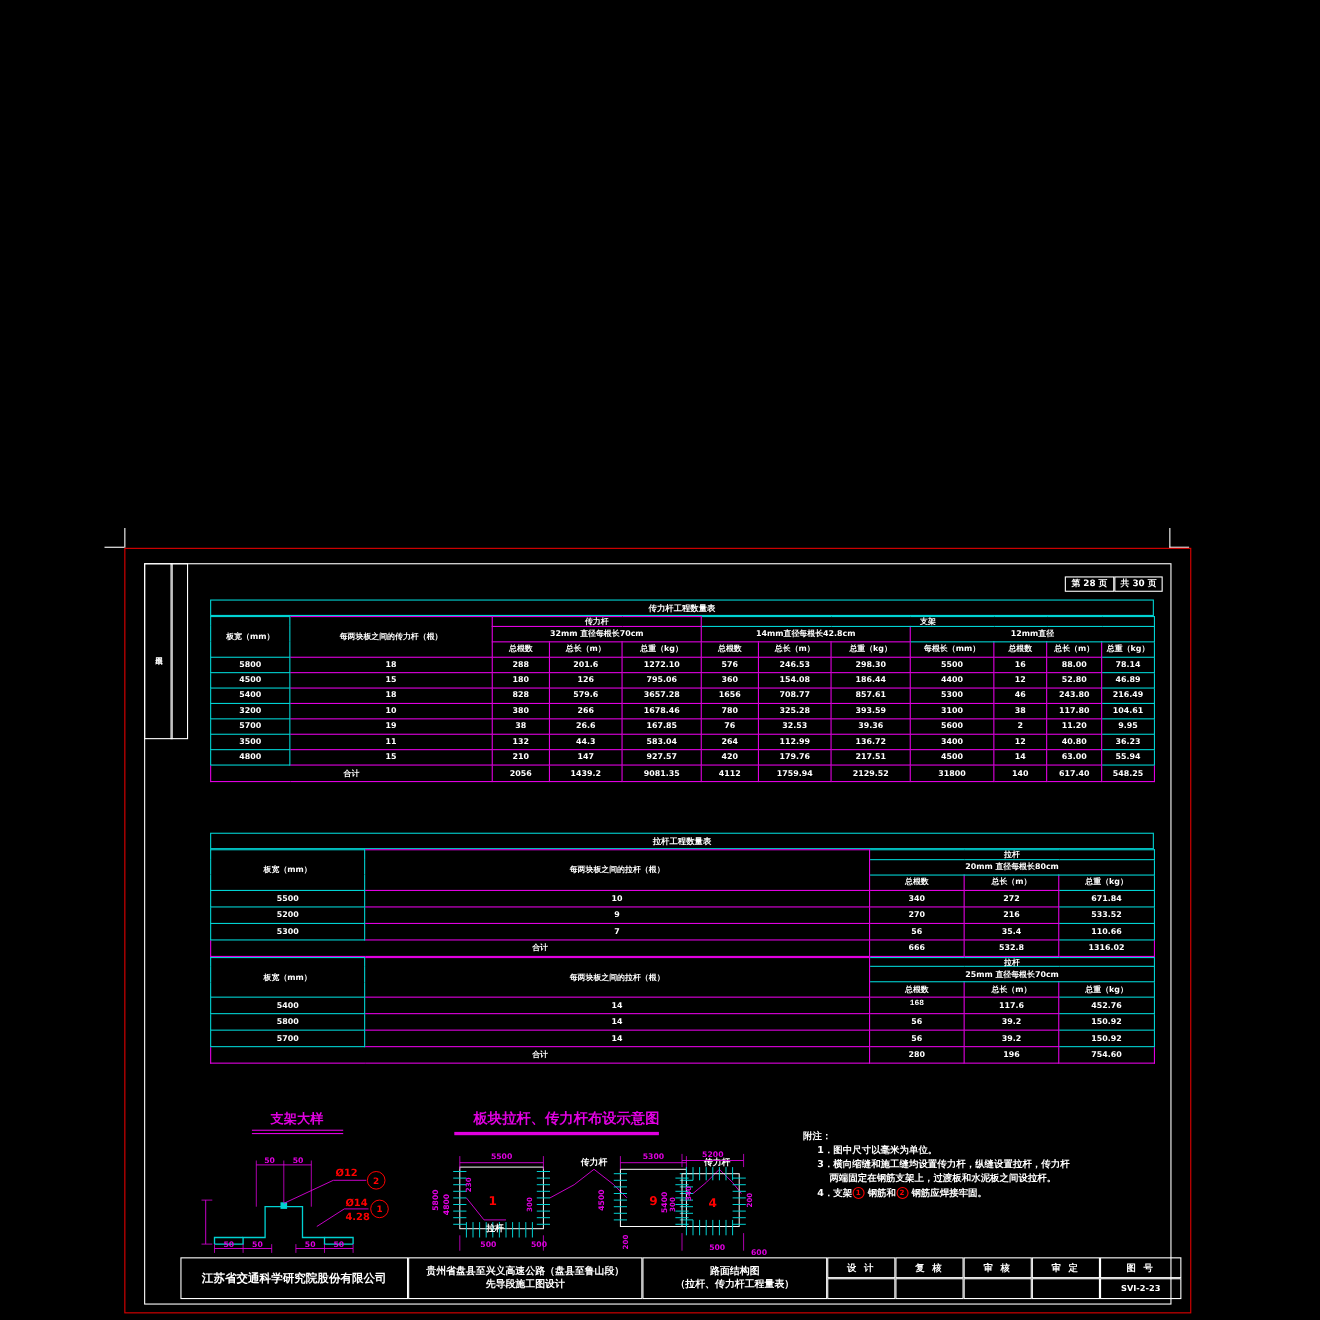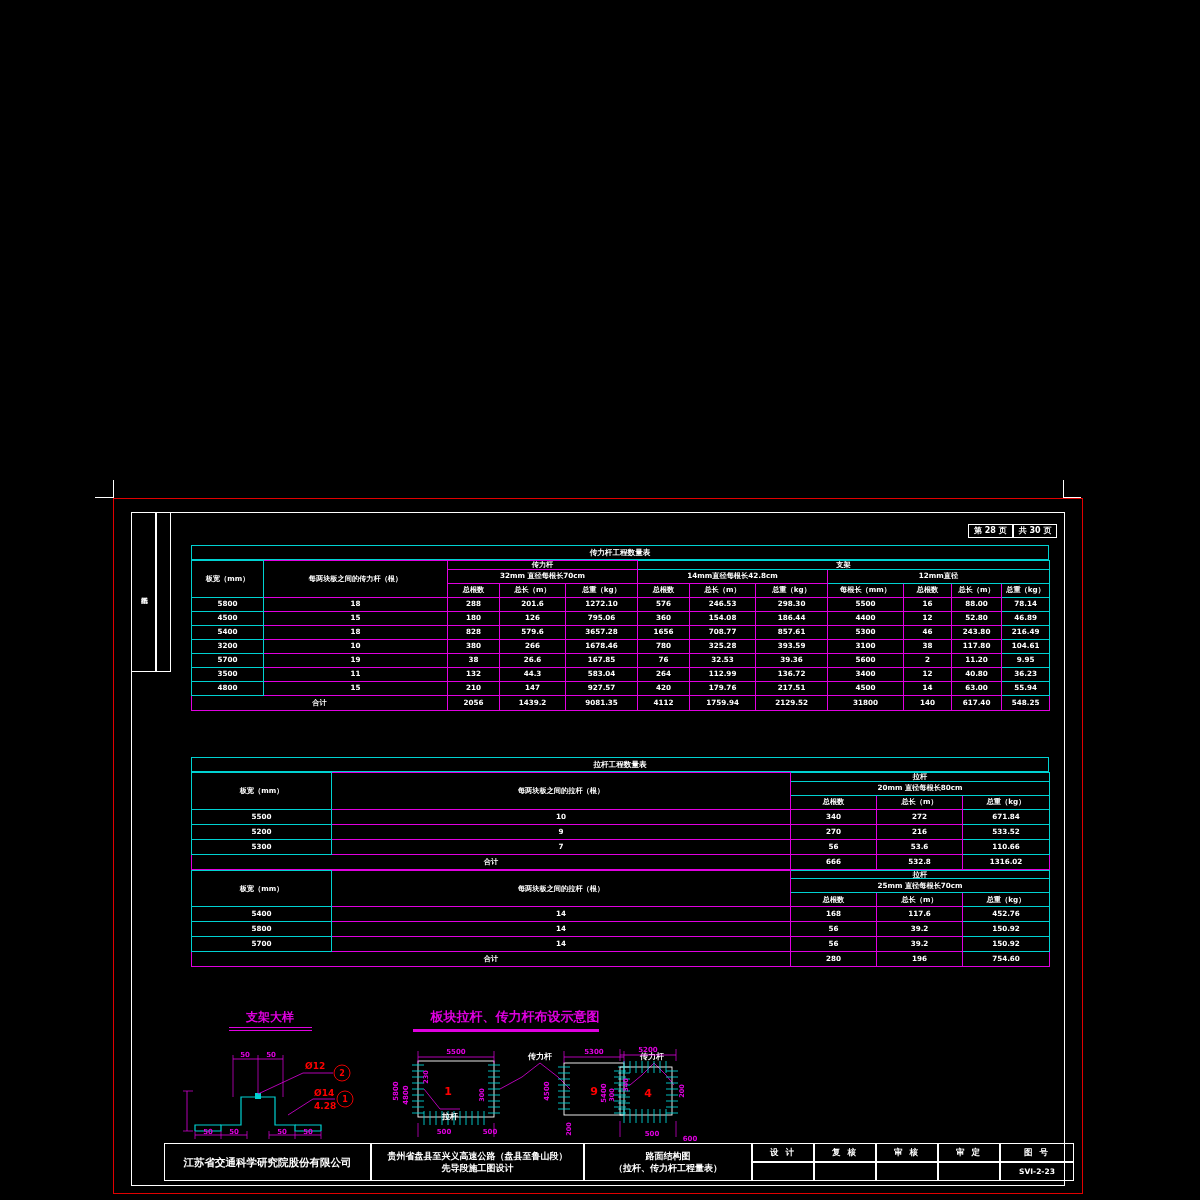--- a/index.html
+++ b/index.html
@@ -287,21 +287,21 @@
             <td class="outer" style="height: 14px;">5200</td>
             <td style="height: 14px;">9</td>
             <td style="height: 14px;">270</td>
             <td style="height: 14px;">216</td>
             <td class="outer" style="height: 14px;">533.52</td>
           </tr>
           <tr>
             <td class="outer" style="height: 14px;">5300</td>
             <td style="height: 14px;">7</td>
             <td style="height: 14px;">56</td>
-            <td style="height: 14px;">53.6</td>
+            <td style="height: 14px;">35.4</td>
             <td class="outer" style="height: 14px;">110.66</td>
           </tr>
         </tbody>
       <tbody>
           <tr class="sumrow">
         <td colspan="2" style="height:14px">合计</td>
         <td>666</td>
         <td>532.8</td>
         <td>1316.02</td>
       </tr>
@@ -328,21 +328,21 @@
       <tr>
         <td style="height:13px">总根数</td>
         <td>总长（m）</td>
         <td class="outer">总重（kg）</td>
       </tr>
       </tbody>
         <tbody id="t2b-body">
           <tr>
             <td class="outer" style="height: 14px;">5400</td>
             <td style="height: 14px;">14</td>
-            <td style="height: 14px;">168</td>
+            <td style="height: 14px; font-family: Liberation Mono, monospace;">168</td>
             <td style="height: 14px;">117.6</td>
             <td class="outer" style="height: 14px;">452.76</td>
           </tr>
           <tr>
             <td class="outer" style="height: 14px;">5800</td>
             <td style="height: 14px;">14</td>
             <td style="height: 14px;">56</td>
             <td style="height: 14px;">39.2</td>
             <td class="outer" style="height: 14px;">150.92</td>
           </tr>
@@ -551,20 +551,29 @@
       <text x="38" y="52" font-size="6.5" fill="#e000e0" text-anchor="middle" transform="rotate(-90,38,52)">340</text>
       <text x="94" y="58" font-size="6.5" fill="#e000e0" text-anchor="middle" transform="rotate(-90,94,58)">200</text>
       <text x="62" y="103" font-size="7" fill="#e000e0" text-anchor="middle">500</text>
       <text x="100" y="108" font-size="7" fill="#e000e0" text-anchor="middle">600</text>
       <text x="58" y="64" font-size="11" fill="#ff0000" text-anchor="middle">4</text>
       <line x1="30" y1="88" x2="30" y2="104" stroke="#e000e0" stroke-width="0.7"></line>
       <line x1="86" y1="88" x2="86" y2="104" stroke="#e000e0" stroke-width="0.7"></line>
     </svg>
   </div>
 
+  <div id="notes" style="left:730px;top:1027px;width:320px;">
+    <div class="hd">附注：</div>
+    <div class="ln">1．图中尺寸以毫米为单位。</div>
+    <div class="ln">3．横向缩缝和施工缝均设置传力杆，纵缝设置拉杆，传力杆</div>
+    <div class="ln2">两端固定在钢筋支架上，过渡板和水泥板之间设拉杆。</div>
+    <div class="ln">
+      <span>4．支架</span><span class="circ">1</span><span>  钢筋和</span><span class="circ">2</span><span>  钢筋应焊接牢固。</span>
+    </div>
+  </div>
 
   <div id="titleblock" style="left:164px;top:1143px;height:38px;">
     <div class="cell" style="width:207px;height:38px;font-size:10.5px;">江苏省交通科学研究院股份有限公司</div>
     <div class="cell" style="width:213px;height:38px;flex-direction:column;">
       <span>贵州省盘县至兴义高速公路（盘县至鲁山段）</span>
       <span>先导段施工图设计</span>
     </div>
     <div class="cell" style="width:168px;height:38px;flex-direction:column;">
       <span>路面结构图</span>
       <span>（拉杆、传力杆工程量表）</span>

